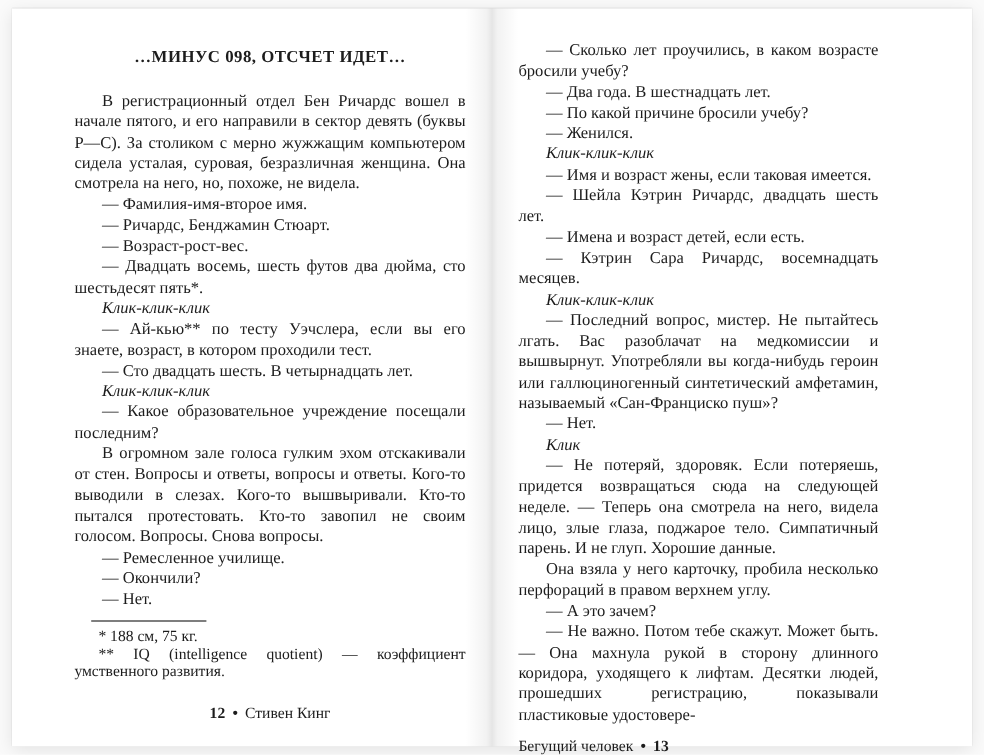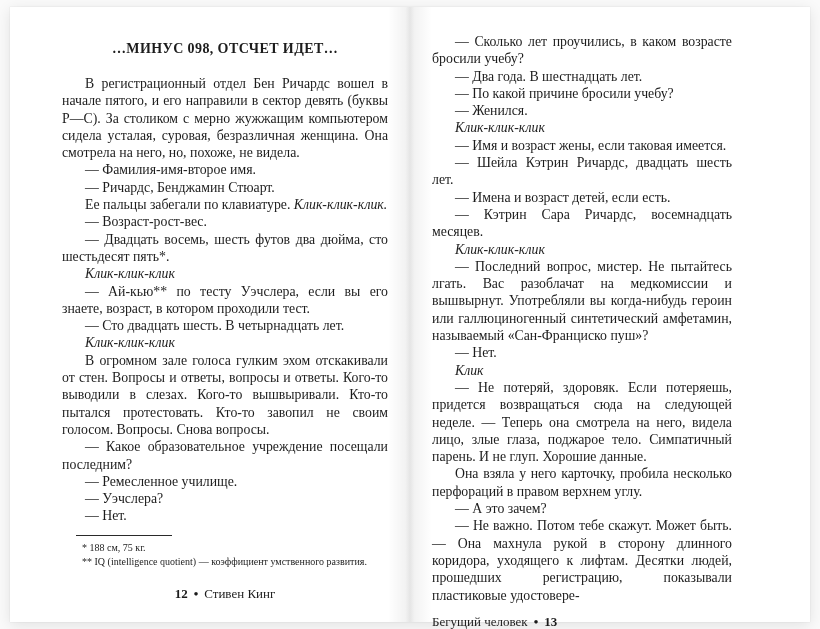--- a/index.html
+++ b/index.html
@@ -75,21 +75,21 @@
 
   .footnotes { margin-top: 10px; }
   .footnote-rule {
     width: 96px;
     margin: 0 0 5px 14px;
     border: 0;
     border-top: 1px solid #2a2a2a;
   }
   .footnote {
     margin: 0;
-    font-size: 10px;
+    font-size: 13px;
     line-height: 14.2px;
     text-indent: 20px;
     text-align: justify;
   }
 
   .page-footer {
     margin-top: auto;
     font-size: 13px;
     line-height: 16px;
     padding-top: 10px;
@@ -105,31 +105,30 @@
 <div class="canvas">
   <div class="spread">
 
     <section class="page page-left">
       <h2 class="chapter-heading">…МИНУС 098, ОТСЧЕТ ИДЕТ…</h2>
 
       <div class="body-text">
           <p class="para"><span>В регистрационный отдел Бен Ричардс вошел в начале пятого, и его направили в сектор девять (буквы Р—С). За столиком с мерно жужжащим компьютером сидела усталая, суровая, безразличная женщина. Она смотрела на него, но, похоже, не видела.</span></p>
           <p class="para"><span>— Фамилия-имя-второе имя.</span></p>
           <p class="para"><span>— Ричардс, Бенджамин Стюарт.</span></p>
-          <p class="para"><span>Ее пальцы забегали по клавиатуре. </span><span class="it">Клик-клик-клик.</span></p>
           <p class="para"><span>— Возраст-рост-вес.</span></p>
           <p class="para"><span>— Двадцать восемь, шесть футов два дюйма, сто шестьдесят пять*.</span></p>
           <p class="para"><span class="it">Клик-клик-клик</span></p>
           <p class="para"><span>— Ай-кью** по тесту Уэчслера, если вы его знаете, возраст, в котором проходили тест.</span></p>
           <p class="para"><span>— Сто двадцать шесть. В четырнадцать лет.</span></p>
           <p class="para"><span class="it">Клик-клик-клик</span></p>
+          <p class="para"><span>— Какое образовательное учреждение посещали последним?</span></p>
           <p class="para"><span>В огромном зале голоса гулким эхом отскакивали от стен. Вопросы и ответы, вопросы и ответы. Кого-то выводили в слезах. Кого-то вышвыривали. Кто-то пытался протестовать. Кто-то завопил не своим голосом. Вопросы. Снова вопросы.</span></p>
-          <p class="para"><span>— Какое образовательное учреждение посещали последним?</span></p>
           <p class="para"><span>— Ремесленное училище.</span></p>
-          <p class="para"><span>— Уэчслера?</span></p>
+          <p class="para"><span>— Окончили?</span></p>
           <p class="para"><span>— Нет.</span></p>
         </div>
 
       <div class="footnotes">
         <hr class="footnote-rule">
         <div>
             <p class="footnote">* 188 см, 75 кг.</p>
             <p class="footnote">** IQ (intelligence quotient) — коэффициент умственного развития.</p>
           </div>
       </div>

